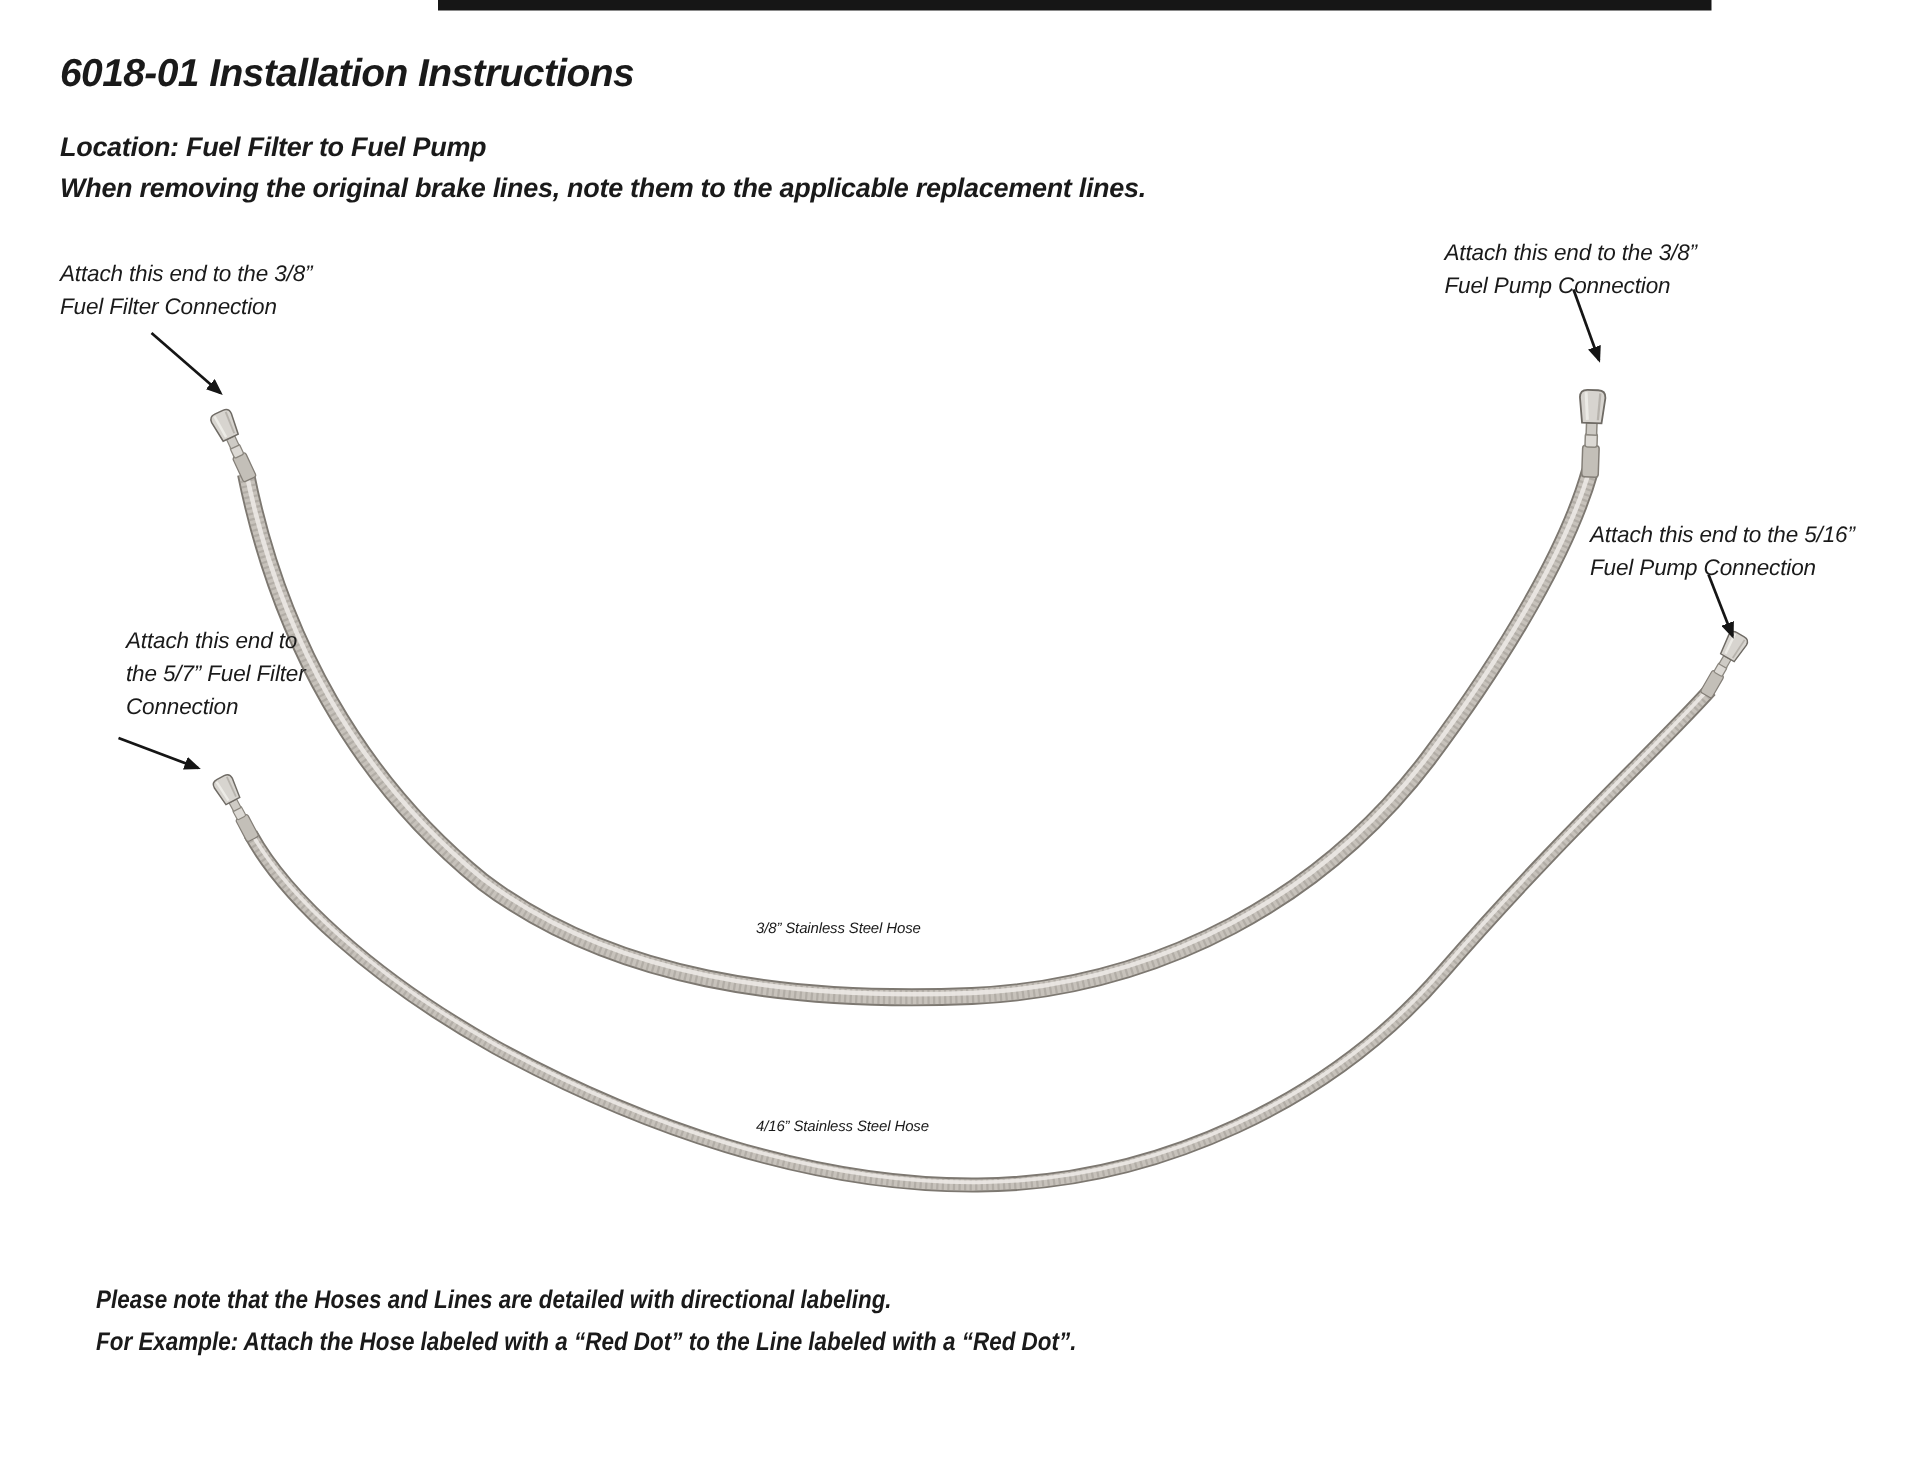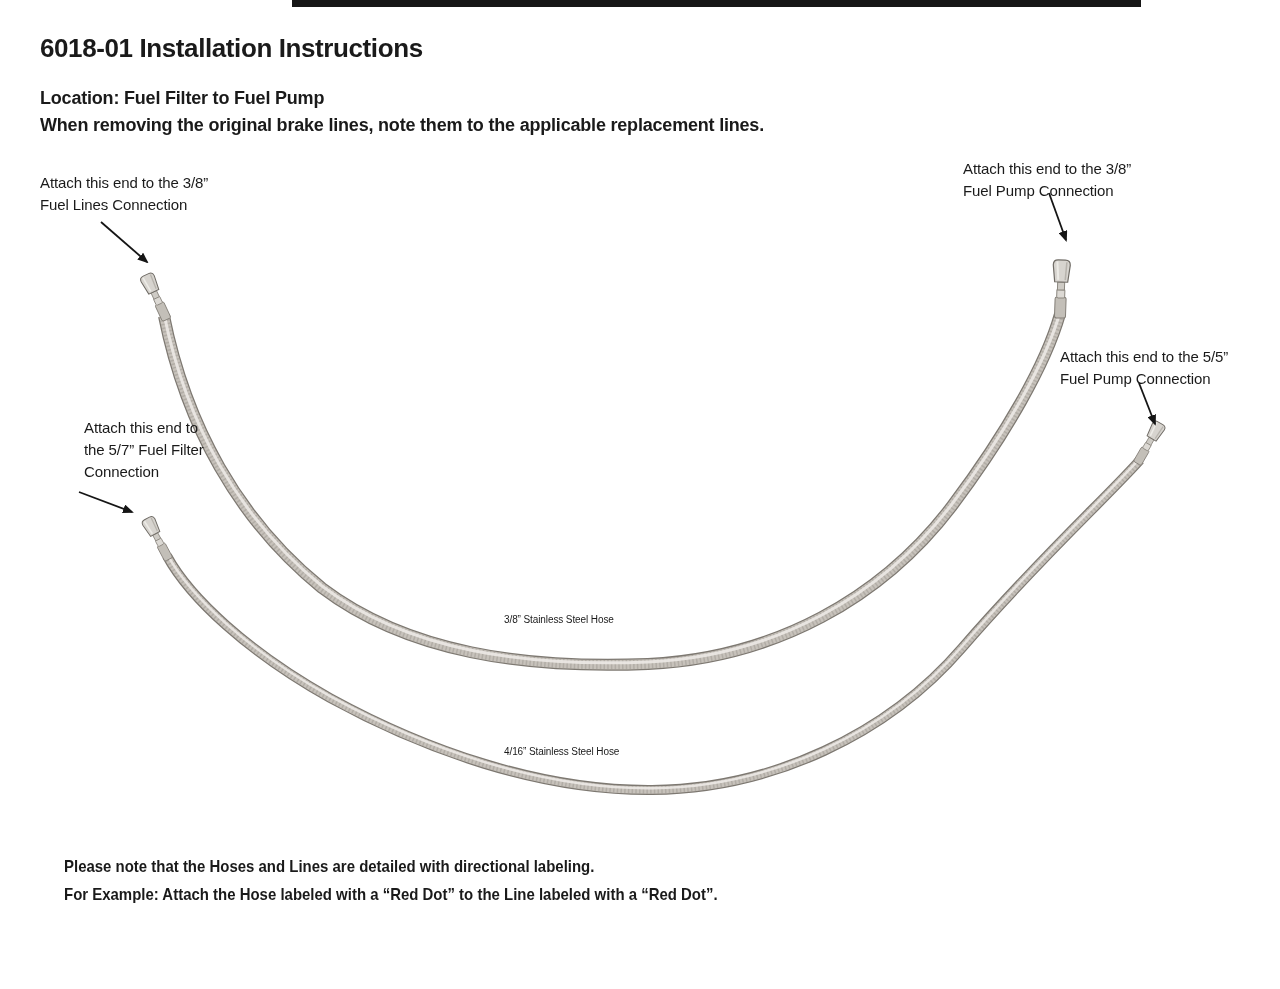--- a/index.html
+++ b/index.html
@@ -1,17 +1,17 @@
 <!DOCTYPE html>
 <html><head>
 <meta charset="utf-8">
 <style>
   html,body{margin:0;padding:0;background:#ffffff;}
   body{font-family:"Liberation Sans", sans-serif; color:#1a1a1a;}
-  #canvas{position:relative;width:1280px;height:989px;background:#ffffff;overflow:hidden;}
+  #canvas{position:relative;width:1280px;height:989px;background:#ffffff;overflow:hidden;font-style:italic;}
   .abs{position:absolute;}
   #top-bar{left:292px;top:0;width:849px;height:7px;background:#161616;}
   #title{left:40px;top:33px;font-size:26px;font-weight:bold;letter-spacing:-0.4px;white-space:nowrap;}
   .subtitle{left:40px;font-size:18px;font-weight:bold;letter-spacing:-0.2px;white-space:nowrap;}
   #subtitle-location{top:88px;}
   #subtitle-when{top:115px;}
   .callout{font-size:15px;line-height:22px;letter-spacing:-0.1px;white-space:nowrap;}
   #callout-filter-38{left:40px;top:172px;}
   #callout-pump-38{left:963px;top:158px;}
   #callout-pump-516{left:1060px;top:346px;}
@@ -70,30 +70,30 @@
     <line x1="1139" y1="383" x2="1155" y2="424" stroke="#151515" stroke-width="1.8" marker-end="url(#ah)"></line>
     <line x1="79" y1="492" x2="132" y2="512" stroke="#151515" stroke-width="1.8" marker-end="url(#ah)"></line>
   </svg>
 
   <div id="title" class="abs">6018-01 Installation Instructions</div>
   <div id="subtitle-location" class="abs subtitle">Location: Fuel Filter to Fuel Pump</div>
   <div id="subtitle-when" class="abs subtitle">When removing the original brake lines, note them to the applicable replacement lines.</div>
 
   <div id="callout-filter-38" class="abs callout">
     <div>Attach this end to the 3/8”</div>
-    <div>Fuel Lines Connection</div>
+    <div>Fuel Filter Connection</div>
   </div>
 
   <div id="callout-pump-38" class="abs callout">
     <div>Attach this end to the 3/8”</div>
     <div>Fuel Pump Connection</div>
   </div>
 
   <div id="callout-pump-516" class="abs callout">
-    <div>Attach this end to the 5/5”</div>
+    <div>Attach this end to the 5/16”</div>
     <div>Fuel Pump Connection</div>
   </div>
 
   <div id="callout-filter-516" class="abs callout">
     <div>Attach this end to</div>
     <div>the 5/7” Fuel Filter</div>
     <div>Connection</div>
   </div>
 
   <div id="hose-38-label" class="abs hose-label">3/8” Stainless Steel Hose</div>

